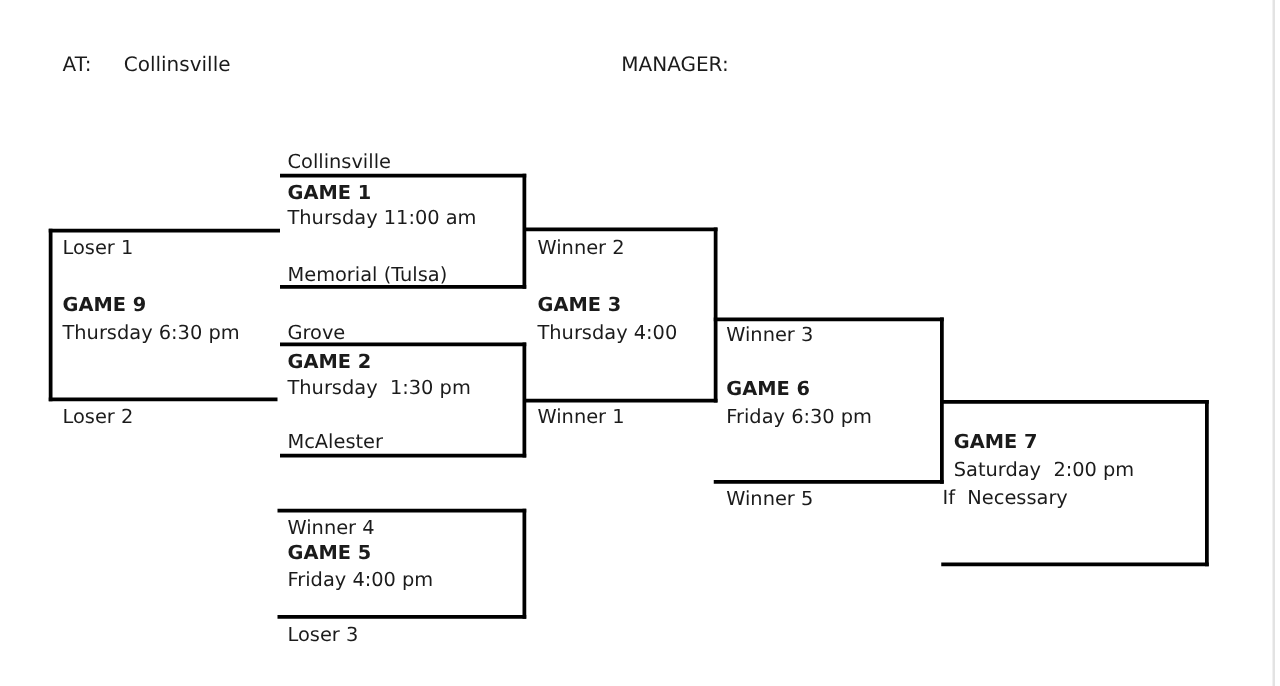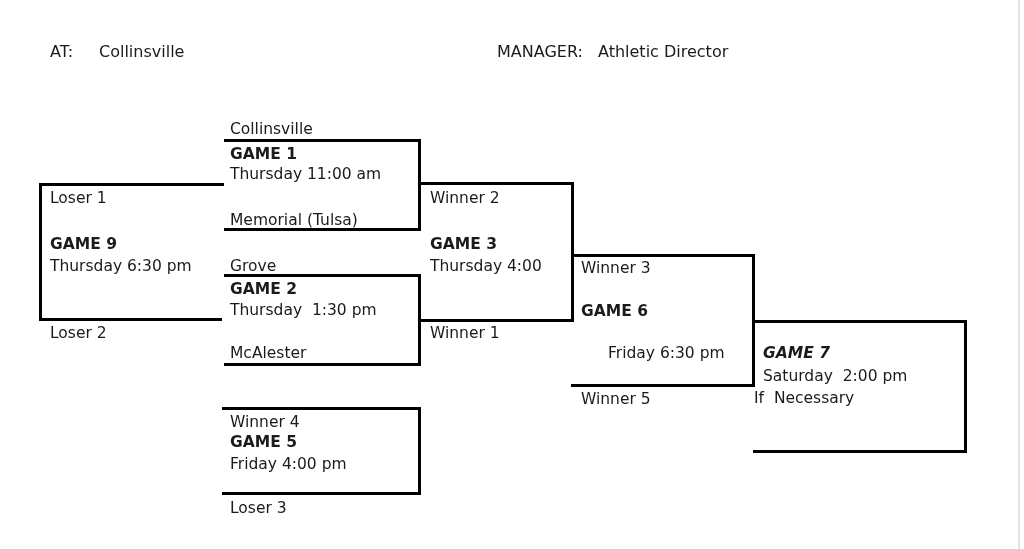--- a/index.html
+++ b/index.html
@@ -30,21 +30,20 @@
   }
 </style>
 </head>
 <body>
 
 <div class="page">
 
   <span class="txt" style="left:50px; top:42px; font-size:16px;">AT:</span>
   <span class="txt" style="left:99px; top:42px; font-size:16px;">Collinsville</span>
   <span class="txt" style="left:497px; top:42px; font-size:16px;">MANAGER:</span>
-  <span class="txt" style="left:598px; top:42px; font-size:16px;">Athletic Director</span>
 
   <div>
     <div class="hline" style="left:224px; top:139px; width:197px;"></div>
     <div class="hline" style="left:224px; top:228px; width:197px;"></div>
     <div class="vline" style="left:418px; top:139px; height:92px;"></div>
     <span class="txt" style="left:230px; top:120px;">Collinsville</span>
     <span class="txt bold" style="left:230px; top:145px;">GAME 1</span>
     <span class="txt" style="left:230px; top:165px;">Thursday 11:00 am</span>
     <span class="txt" style="left:230px; top:211px;">Memorial (Tulsa)</span>
   </div>
@@ -88,28 +87,28 @@
     <span class="txt" style="left:230px; top:455px;">Friday 4:00 pm</span>
     <span class="txt" style="left:230px; top:499px;text-align:center;">Loser 3</span>
   </div>
 
   <div>
     <div class="hline" style="left:571px; top:254px; width:184px;"></div>
     <div class="hline" style="left:571px; top:384px; width:184px;"></div>
     <div class="vline" style="left:752px; top:254px; height:133px;"></div>
     <span class="txt" style="left:581px; top:259px;">Winner 3</span>
     <span class="txt bold" style="left:581px; top:302px;">GAME 6</span>
-    <span class="txt" style="left:581px; top:344px;margin-left:27px;">Friday 6:30 pm</span>
+    <span class="txt" style="left:581px; top:324px;">Friday 6:30 pm</span>
     <span class="txt" style="left:581px; top:390px;">Winner 5</span>
   </div>
 
   <div>
     <div class="hline" style="left:753px; top:320px; width:214px;"></div>
     <div class="hline" style="left:753px; top:450px; width:214px;"></div>
     <div class="vline" style="left:964px; top:320px; height:133px;"></div>
-    <span class="txt bold" style="left:763px; top:344px;font-style:italic;">GAME 7</span>
+    <span class="txt bold" style="left:763px; top:344px;">GAME 7</span>
     <span class="txt" style="left:763px; top:367px;">Saturday  2:00 pm</span>
     <span class="txt" style="left:754px; top:389px;">If  Necessary</span>
   </div>
 
   <div class="page-edge"></div>
 
 </div>
 
 </body></html>

